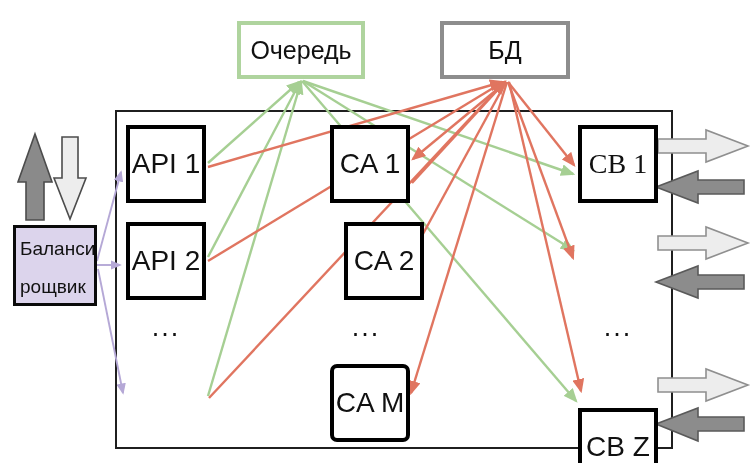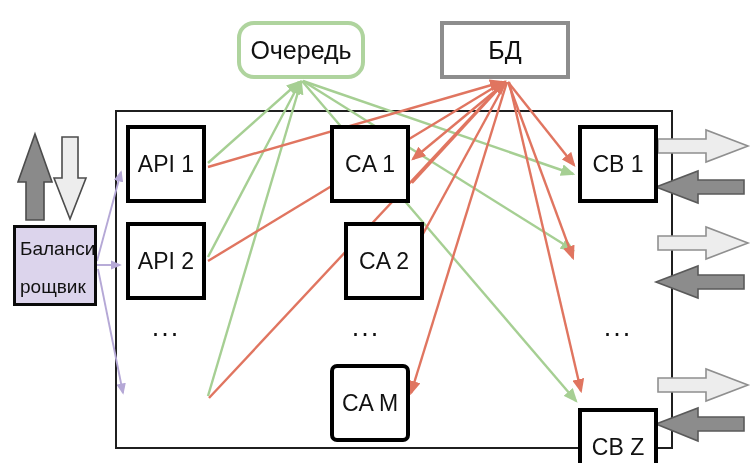--- a/index.html
+++ b/index.html
@@ -3,25 +3,25 @@
 <meta charset="utf-8">
 <style>
   html,body{margin:0;padding:0;background:#ffffff;}
   #canvas{position:relative;width:755px;height:463px;background:#fff;
           font-family:"Liberation Sans","DejaVu Sans",sans-serif;overflow:hidden;}
   #container{position:absolute;left:115px;top:110px;width:558px;height:339px;
              border:2px solid #1f1f1f;box-sizing:border-box;z-index:0;background:#fff;}
   #edges{position:absolute;left:0;top:0;width:755px;height:463px;z-index:1;}
   .node{position:absolute;background:#fff;border:4px solid #000;box-sizing:border-box;
         display:flex;align-items:center;justify-content:center;
-        font-size:23px;color:#111;z-index:3;}
+        font-size:28px;color:#111;z-index:3;}
   .topnode{position:absolute;background:#fff;box-sizing:border-box;
         display:flex;align-items:center;justify-content:center;
         font-size:25px;color:#111;z-index:3;border:4px solid;}
-  #queue-box{left:237px;top:21px;width:128px;height:58px;border-color:#afd49e;border-radius:17px;}
+  #queue-box{left:237px;top:21px;width:128px;height:58px;border-color:#afd49e;}
   #db-box{left:440px;top:21px;width:130px;height:58px;border-color:#8d8d8d;}
   #balancer{position:absolute;left:13px;top:225px;width:84px;height:81px;
         background:#dcd4ec;border:3px solid #0a0a0a;box-sizing:border-box;z-index:3;
         font-size:19px;line-height:38px;color:#111;padding-left:4px;padding-top:2px;}
   .ellipsis{position:absolute;width:80px;text-align:center;font-size:27px;
         letter-spacing:2px;color:#111;z-index:3;}
   .edge-green{stroke:#a6cf93;stroke-width:2.4;}
   .edge-red{stroke:#e07560;stroke-width:2.4;}
   .edge-purple{stroke:#b5a8d6;stroke-width:1.9;}
   .mk-green{fill:#a6cf93;}
@@ -111,21 +111,21 @@
     <span>CA 1</span>
   </div>
   <div class="node" style="left:344px;top:222px;width:80px;height:78px;">
     <span>CA 2</span>
   </div>
   <div class="ellipsis" style="left:326px;top:312px;">...</div>
   <div class="node" style="left:330px;top:364px;width:80px;height:78px;border-radius:7px;">
     <span>CA M</span>
   </div>
 
-  <div class="node" style="left:578px;top:125px;width:80px;height:78px;">
+  <div class="node" style="left:578px;top:125px;width:80px;height:78px;font-family:Liberation Serif, serif;">
     <span>CB 1</span>
   </div>
   <div class="ellipsis" style="left:578px;top:312px;">...</div>
   <div class="node" style="left:578px;top:364px;width:80px;height:78px;margin-top:44px;">
     <span>CB Z</span>
   </div>
 
 </div>
 
 </body></html>

